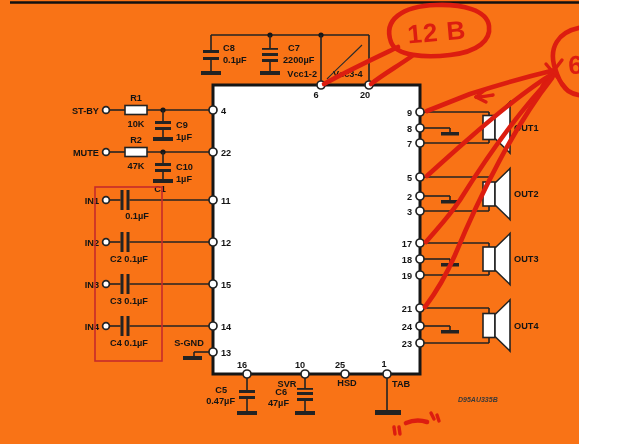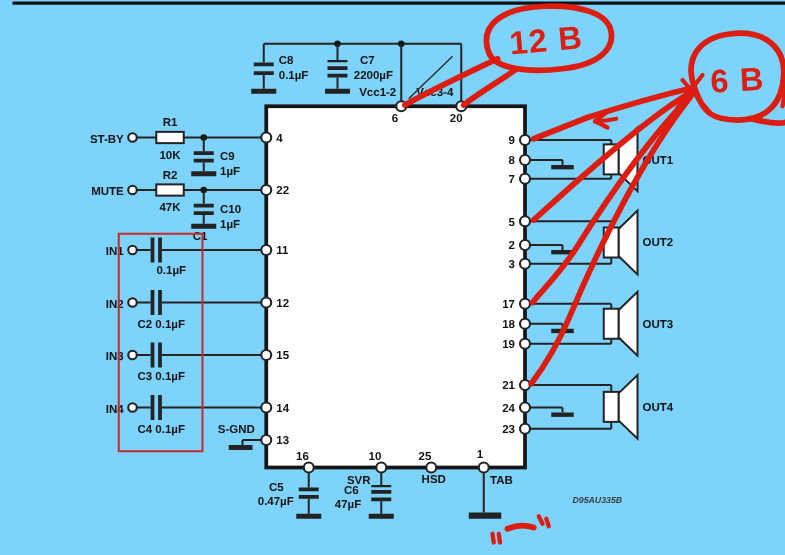--- a/index.html
+++ b/index.html
@@ -1,16 +1,16 @@
 <!DOCTYPE html>
 <html><head>
 <meta charset="utf-8">
 <style>
   html,body{margin:0;padding:0;background:#fff;}
-  #stage{position:relative;width:628px;height:444px;background:#7dd3fc;overflow:hidden;
+  #stage{position:relative;width:579px;height:444px;background:#f97316;overflow:hidden;
          font-family:"Liberation Sans",sans-serif;}
   svg{position:absolute;left:0;top:0;}
   text.lbl{font:700 9.2px "Liberation Sans",sans-serif;fill:#141414;}
   text.part{font:italic 700 7px "Liberation Sans",sans-serif;fill:#3a3a3a;}
   text.redbig{font:700 26px "Liberation Sans",sans-serif;fill:#dc1d10;letter-spacing:1px;}
   .w{stroke:#232323;stroke-width:1.6;fill:none;}
   .thick{stroke:#161616;stroke-width:3;fill:#fff;}
   .comp{fill:#232323;stroke:none;}
   .pin{fill:#fff;stroke:#232323;stroke-width:1.7;}
   .dot{fill:#161616;stroke:none;}

